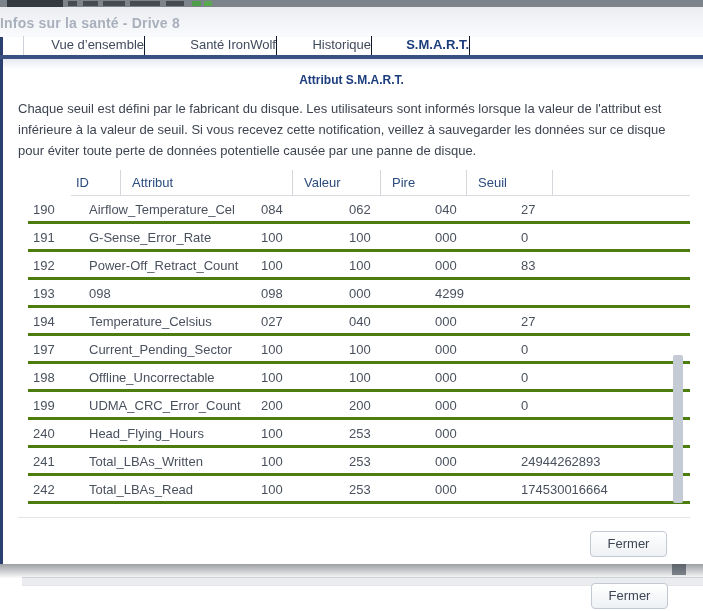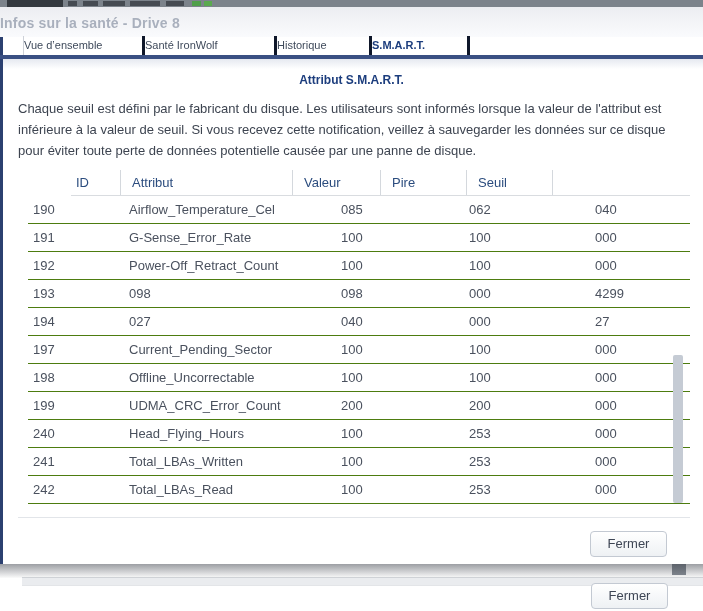--- a/index.html
+++ b/index.html
@@ -36,43 +36,43 @@
 
   
   .dialog { position:absolute; left:0; top:7px; width:703px; height:557px; background:#ffffff; }
   .dialog-left-border { position:absolute; left:0; top:0; width:3px; height:557px; background:#2b4070; }
 
   .titlebar { position:absolute; left:0; top:0; width:703px; height:30px;
               background:linear-gradient(#ecedf1,#fafbfd); text-align:left;
               font-size:14px; font-weight:bold; color:#a9b0bd; line-height:32px; letter-spacing:.2px; }
 
   .tabs-row { position:absolute; left:23px; top:29px; height:19px; display:flex; }
-  .tab { height:19px; line-height:18px; text-align:left; font-size:11px; color:#3f4a5b;
-         border-right:3px solid #0f172a; cursor:pointer; }
+  .tab { height:19px; line-height:18px; text-align:right; font-size:13px; color:#3f4a5b;
+         border-right:1px solid #0f172a; cursor:pointer; }
   .tab:first-child { border-left:1px solid #cdd1d8; }
   .tab.w1 { width:122px; } .tab.w2 { width:132px; } .tab.w3 { width:98px; } .tab.w4 { width:95px; }
   .tab.active { font-weight:bold; color:#1c3d7d; }
 
   .navy-bar { position:absolute; left:0; top:48px; width:703px; height:4px; background:#3a5083; }
   .content-fade { position:absolute; left:3px; top:52px; width:700px; height:10px;
                   background:linear-gradient(#e6e9f0, #ffffff); }
 
   .panel-heading { position:absolute; left:0; top:66px; width:703px; text-align:center;
                    font-size:12px; font-weight:bold; color:#1c3d7d; }
 
   .panel-desc { position:absolute; left:18px; top:91px; width:668px; font-size:13px;
                 line-height:21px; color:#3d4450; }
 
   
   .smart-table { position:absolute; left:28px; top:163px; width:662px; }
   .t-row { display:grid; grid-template-columns:50px 172px 88px 86px 86px 158px 22px; }
   .t-head { height:26px; border-bottom:1px solid #d9dce0;margin-left:43px; }
   .t-head .t-cell { line-height:25px; color:#2b4c7e; font-size:13px; border-right:1px solid #d4d8dd; }
   .t-head .t-cell:last-child { border-right:none; }
-  .t-body-row { height:28px; border-bottom:1px solid #4d7c0f;gap:40px; }
+  .t-body-row { height:28px; border-bottom:3px solid #4d7c0f; }
   .t-body-row .t-cell { line-height:27px; color:#4a515e; font-size:13px; }
   .t-cell { padding-left:11px; white-space:nowrap; overflow:hidden; }
   .t-cell.c-id { padding-left:5px; }
 
   .scroll-thumb { position:absolute; left:673px; top:348px; width:10px; height:148px;
                   background:#c5cbd4; border-radius:2px; cursor:pointer; }
 
   .footer-line { position:absolute; left:18px; top:510px; width:672px; height:1px; background:#e2e5e9; }
   .close-btn { left:590px; top:524px; position:absolute; }
 </style>
@@ -122,21 +122,21 @@
         <div class="t-cell">Attribut</div>
         <div class="t-cell">Valeur</div>
         <div class="t-cell">Pire</div>
         <div class="t-cell">Seuil</div>
         <div class="t-cell"></div>
       </div>
 
       <div class="t-row t-body-row">
         <div class="t-cell c-id">190</div>
         <div class="t-cell">Airflow_Temperature_Cel</div>
-        <div class="t-cell">085</div>
+        <div class="t-cell">084</div>
         <div class="t-cell">062</div>
         <div class="t-cell">040</div>
         <div class="t-cell">27</div>
         <div class="t-cell"></div>
       </div>
       <div class="t-row t-body-row">
         <div class="t-cell c-id">191</div>
         <div class="t-cell">G-Sense_Error_Rate</div>
         <div class="t-cell">100</div>
         <div class="t-cell">100</div>
@@ -156,20 +156,21 @@
       <div class="t-row t-body-row">
         <div class="t-cell c-id">193</div>
         <div class="t-cell">098</div>
         <div class="t-cell">098</div>
         <div class="t-cell">000</div>
         <div class="t-cell">4299</div>
         <div class="t-cell"></div>
       </div>
       <div class="t-row t-body-row">
         <div class="t-cell c-id">194</div>
+        <div class="t-cell">Temperature_Celsius</div>
         <div class="t-cell">027</div>
         <div class="t-cell">040</div>
         <div class="t-cell">000</div>
         <div class="t-cell">27</div>
         <div class="t-cell"></div>
       </div>
       <div class="t-row t-body-row">
         <div class="t-cell c-id">197</div>
         <div class="t-cell">Current_Pending_Sector</div>
         <div class="t-cell">100</div>

